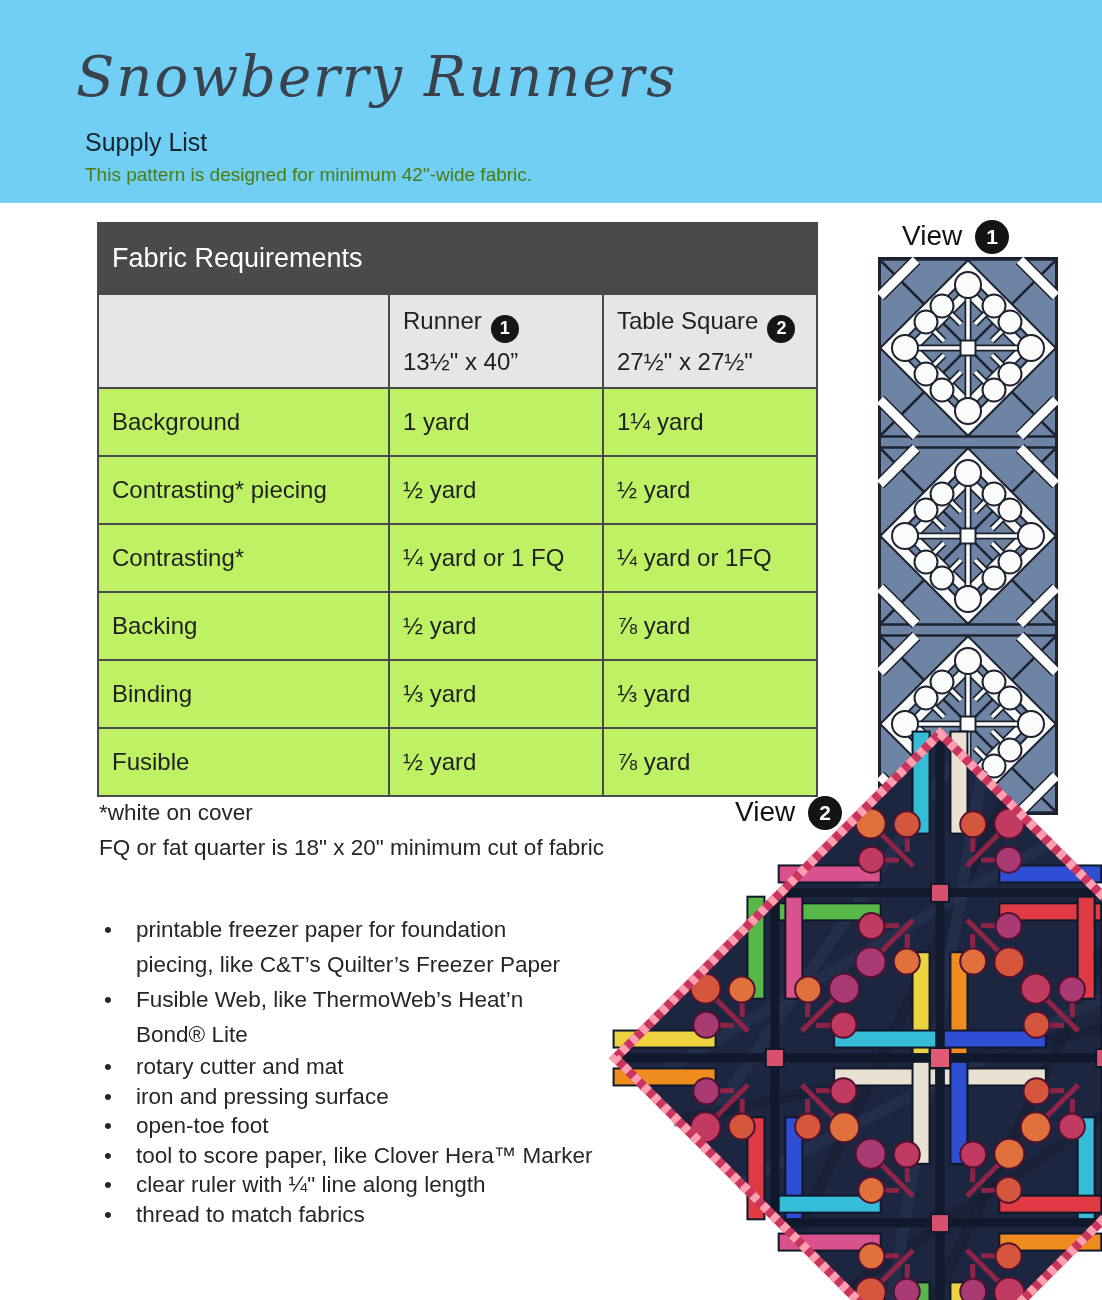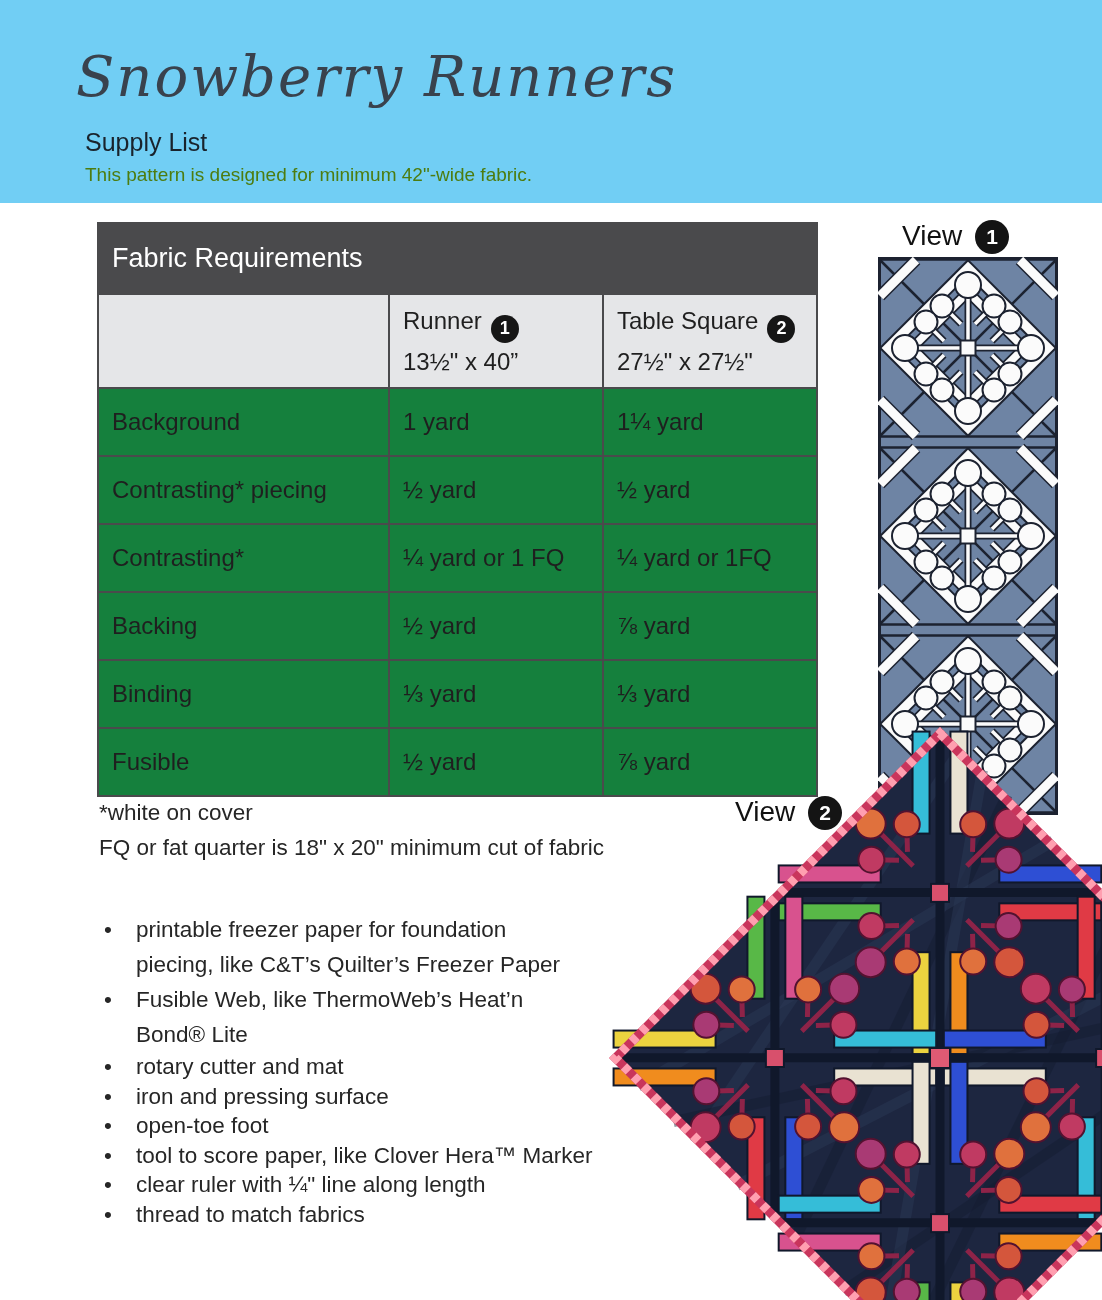--- a/index.html
+++ b/index.html
@@ -16,21 +16,21 @@
   .script-title{position:absolute;left:76px;top:44px;font-family:"DejaVu Serif",serif;
         font-style:italic;font-size:56px;color:#39424d;letter-spacing:2px;white-space:nowrap;text-align:center;}
   .supply{position:absolute;left:85px;top:128px;font-size:25px;color:#19232c;}
   .banner-note{position:absolute;left:85px;top:164px;font-size:19px;color:#4d7c0f;}
   
   table.fabric{position:absolute;left:97px;top:222px;width:719px;border-collapse:collapse;
         table-layout:fixed;}
   table.fabric td{border:2.5px solid var(--table-border);padding:0 0 0 13px;vertical-align:middle;}
   td.tbl-title{background:var(--table-header-bg);color:#fff;font-size:27px;height:69px;margin-left:16px;}
   tr.subhead td{background:var(--table-subheader-bg);height:92px;font-size:24px;line-height:37px;color:#1f1f1f;}
-  tr.datarow td{height:66px;font-size:24px;color:#1f1f1f;background:#15803d;}
+  tr.datarow td{height:66px;font-size:24px;color:#1f1f1f;background:#bef264;}
   .badge{display:inline-flex;width:28px;height:28px;border-radius:50%;background:var(--badge-black);
         color:#fff;font-size:18px;font-weight:bold;align-items:center;justify-content:center;
         vertical-align:-5px;margin-left:9px;}
   
   .notes{position:absolute;left:99px;top:795px;font-size:22.5px;line-height:35px;white-space:pre-line;}
   .also{position:absolute;left:95px;top:899px;width:578px;}
   .also-heading{font-size:22.5px;}
   ul.also-list{list-style:none;margin:13px 0 0 0;padding:0;font-size:22.5px;}
   ul.also-list li{position:relative;padding-left:41px;line-height:29.5px;}
   ul.also-list li.multi{line-height:35px;white-space:pre-line;}

